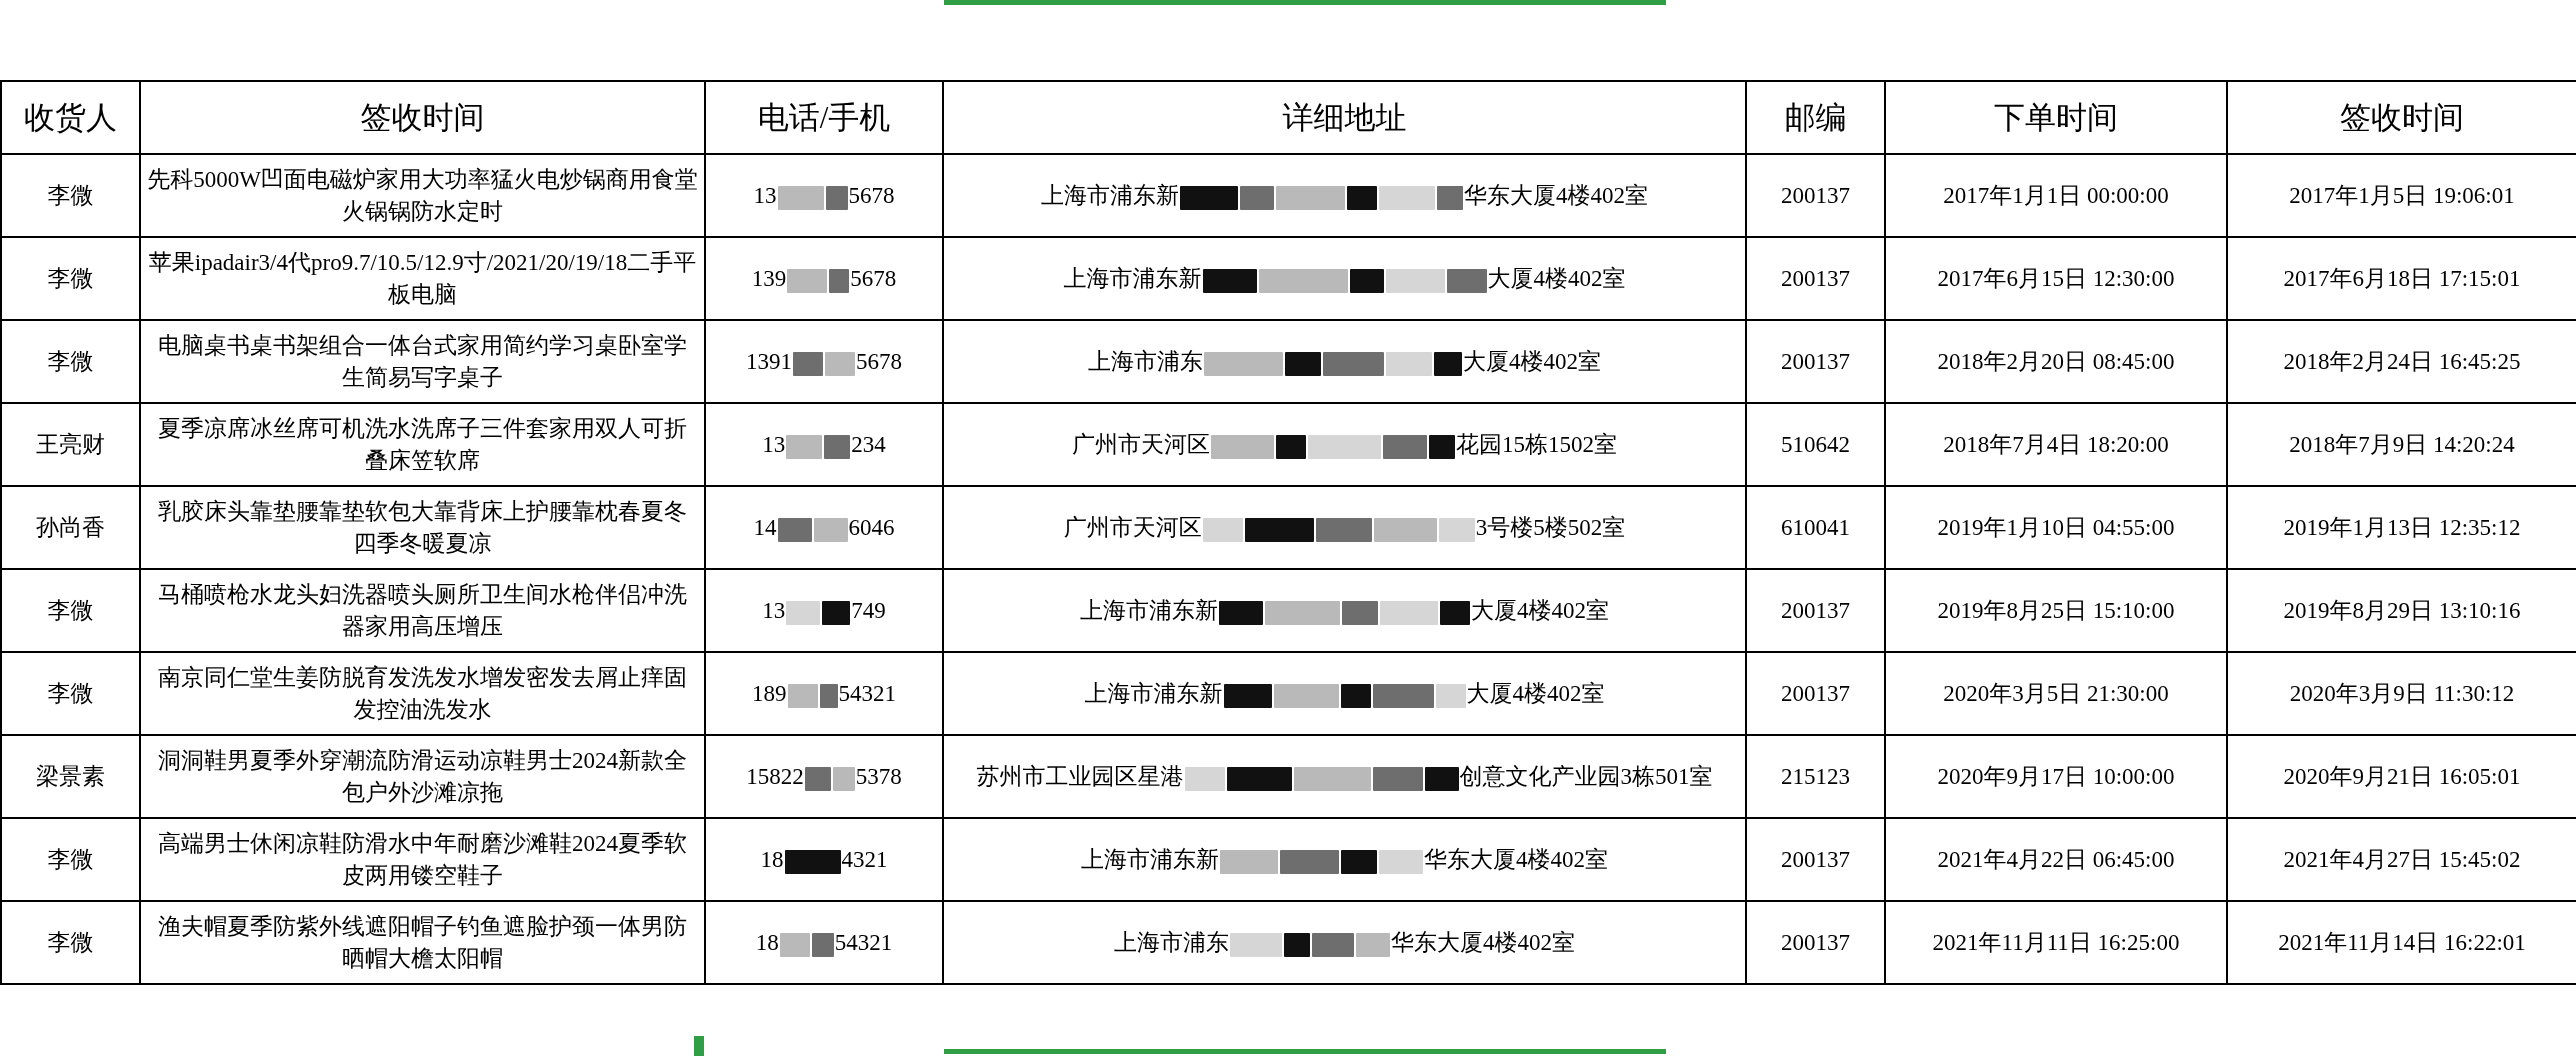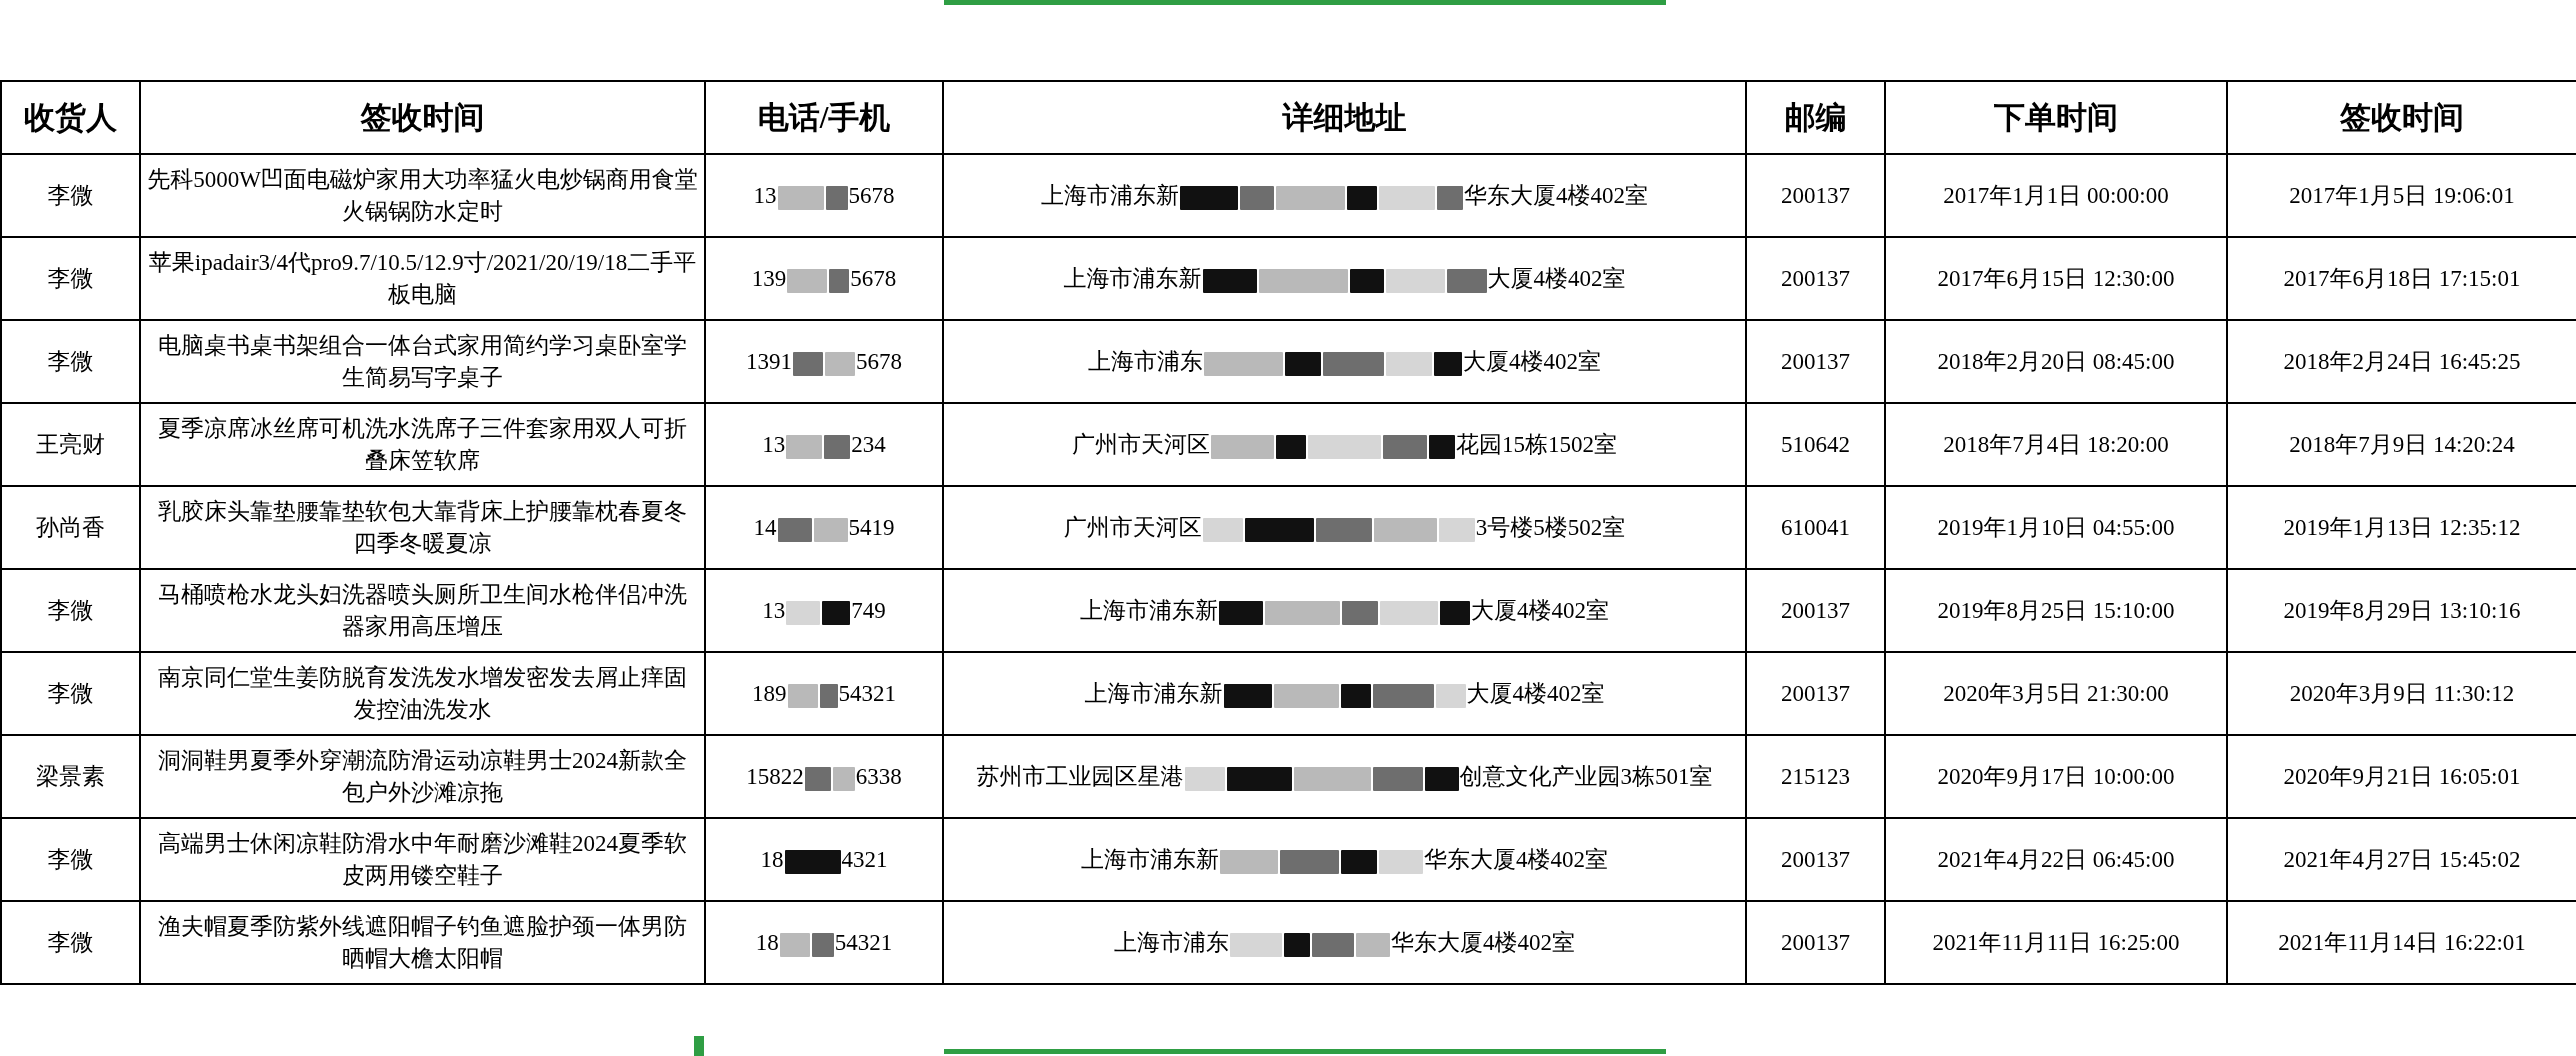--- a/index.html
+++ b/index.html
@@ -70,21 +70,21 @@
   }
   table.grid th, table.grid td {
     border: 2px solid #000000;
     text-align: center;
     vertical-align: middle;
     padding: 2px 6px;
     line-height: 1.35;
   }
   table.grid th {
     font-size: 31px;
-    font-weight: bold;
+    font-weight: normal;
     height: 67px;
   }
   table.grid td {
     font-size: 23px;
     height: 77px;
   }
   td.product {
     font-size: 23px;
     line-height: 1.38;
   }
@@ -225,21 +225,21 @@
         <td class="zip">510642</td>
         <td class="time">2018年7月4日 18:20:00</td>
         <td class="time">2018年7月9日 14:20:24</td>
       </tr>
 
       <tr>
         <td class="recipient">孙尚香</td>
         <td class="product">乳胶床头靠垫腰靠垫软包大靠背床上护腰靠枕春夏冬四季冬暖夏凉</td>
         <td class="phone">
           <span class="redact-wrap">
-            <span>14</span><span class="blk b-mid" style="width:34px"></span><span class="blk b-light" style="width:34px"></span><span>5419</span>
+            <span>14</span><span class="blk b-mid" style="width:34px"></span><span class="blk b-light" style="width:34px"></span><span>6046</span>
           </span>
         </td>
         <td class="address">
           <span class="redact-wrap">
             <span>广州市天河区</span><span class="blk b-xlight" style="width:40px"></span><span class="blk b-dark" style="width:69px"></span><span class="blk b-mid" style="width:56px"></span><span class="blk b-light" style="width:63px"></span><span class="blk b-xlight" style="width:36px"></span><span>3号楼5楼502室</span>
           </span>
         </td>
         <td class="zip">610041</td>
         <td class="time">2019年1月10日 04:55:00</td>
         <td class="time">2019年1月13日 12:35:12</td>
@@ -279,21 +279,21 @@
         <td class="zip">200137</td>
         <td class="time">2020年3月5日 21:30:00</td>
         <td class="time">2020年3月9日 11:30:12</td>
       </tr>
 
       <tr>
         <td class="recipient">梁景素</td>
         <td class="product">洞洞鞋男夏季外穿潮流防滑运动凉鞋男士2024新款全包户外沙滩凉拖</td>
         <td class="phone">
           <span class="redact-wrap">
-            <span>15822</span><span class="blk b-mid" style="width:26px"></span><span class="blk b-light" style="width:22px"></span><span>6338</span>
+            <span>15822</span><span class="blk b-mid" style="width:26px"></span><span class="blk b-light" style="width:22px"></span><span>5378</span>
           </span>
         </td>
         <td class="address addr-two">
           <span class="redact-wrap">
             <span>苏州市工业园区星港</span><span class="blk b-xlight" style="width:40px"></span><span class="blk b-dark" style="width:65px"></span><span class="blk b-light" style="width:77px"></span><span class="blk b-mid" style="width:50px"></span><span class="blk b-dark" style="width:34px"></span><span>创意文化产业园3栋501室</span>
           </span>
         </td>
         <td class="zip">215123</td>
         <td class="time">2020年9月17日 10:00:00</td>
         <td class="time">2020年9月21日 16:05:01</td>

